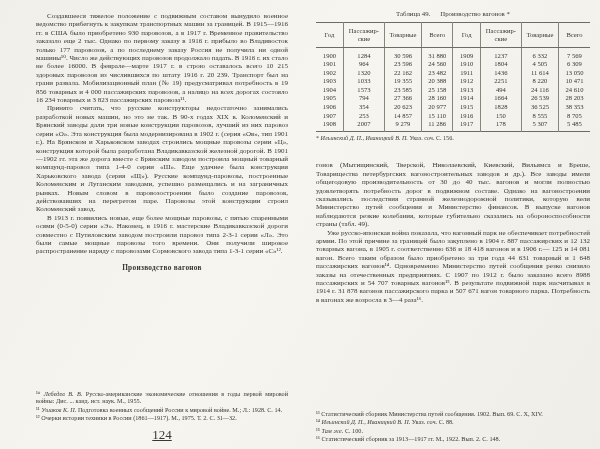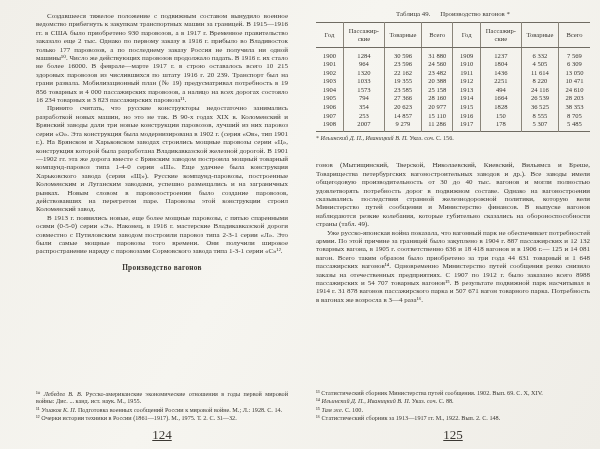--- a/index.html
+++ b/index.html
@@ -235,17 +235,16 @@
           <span class="fn-marker">¹⁵</span>
           <span class="italic">Там же.</span>
           <span>С. 100.</span>
         </div>
         <div class="footnote">
           <span class="fn-marker">¹⁶</span>
           <span class="italic"></span>
           <span>Статистический сборник за 1913—1917 гг. М., 1922. Вып. 2. С. 148.</span>
         </div>
       </div>
-      <div class="page-number">125</div>
     </div>
 
   </div>
 </div>
 
 </body></html>

